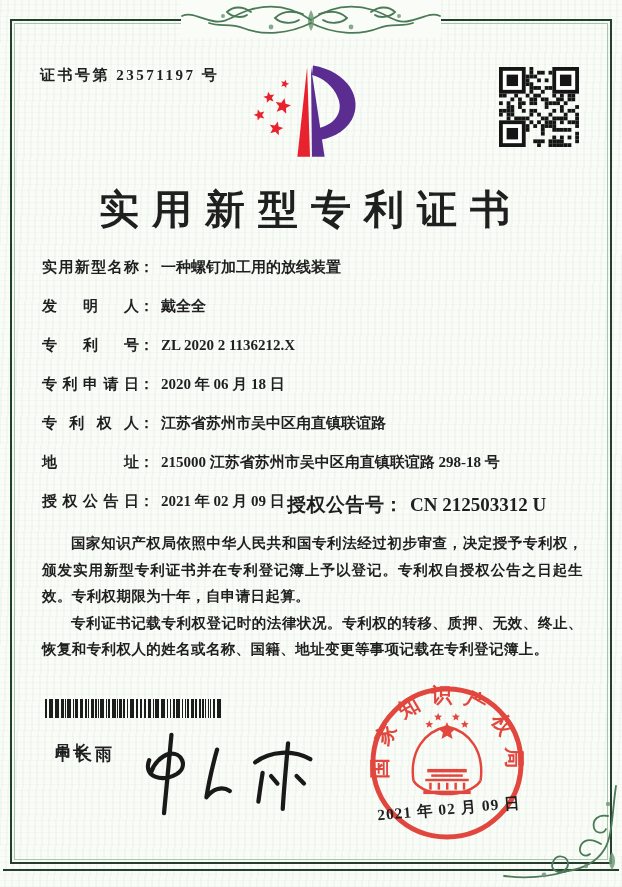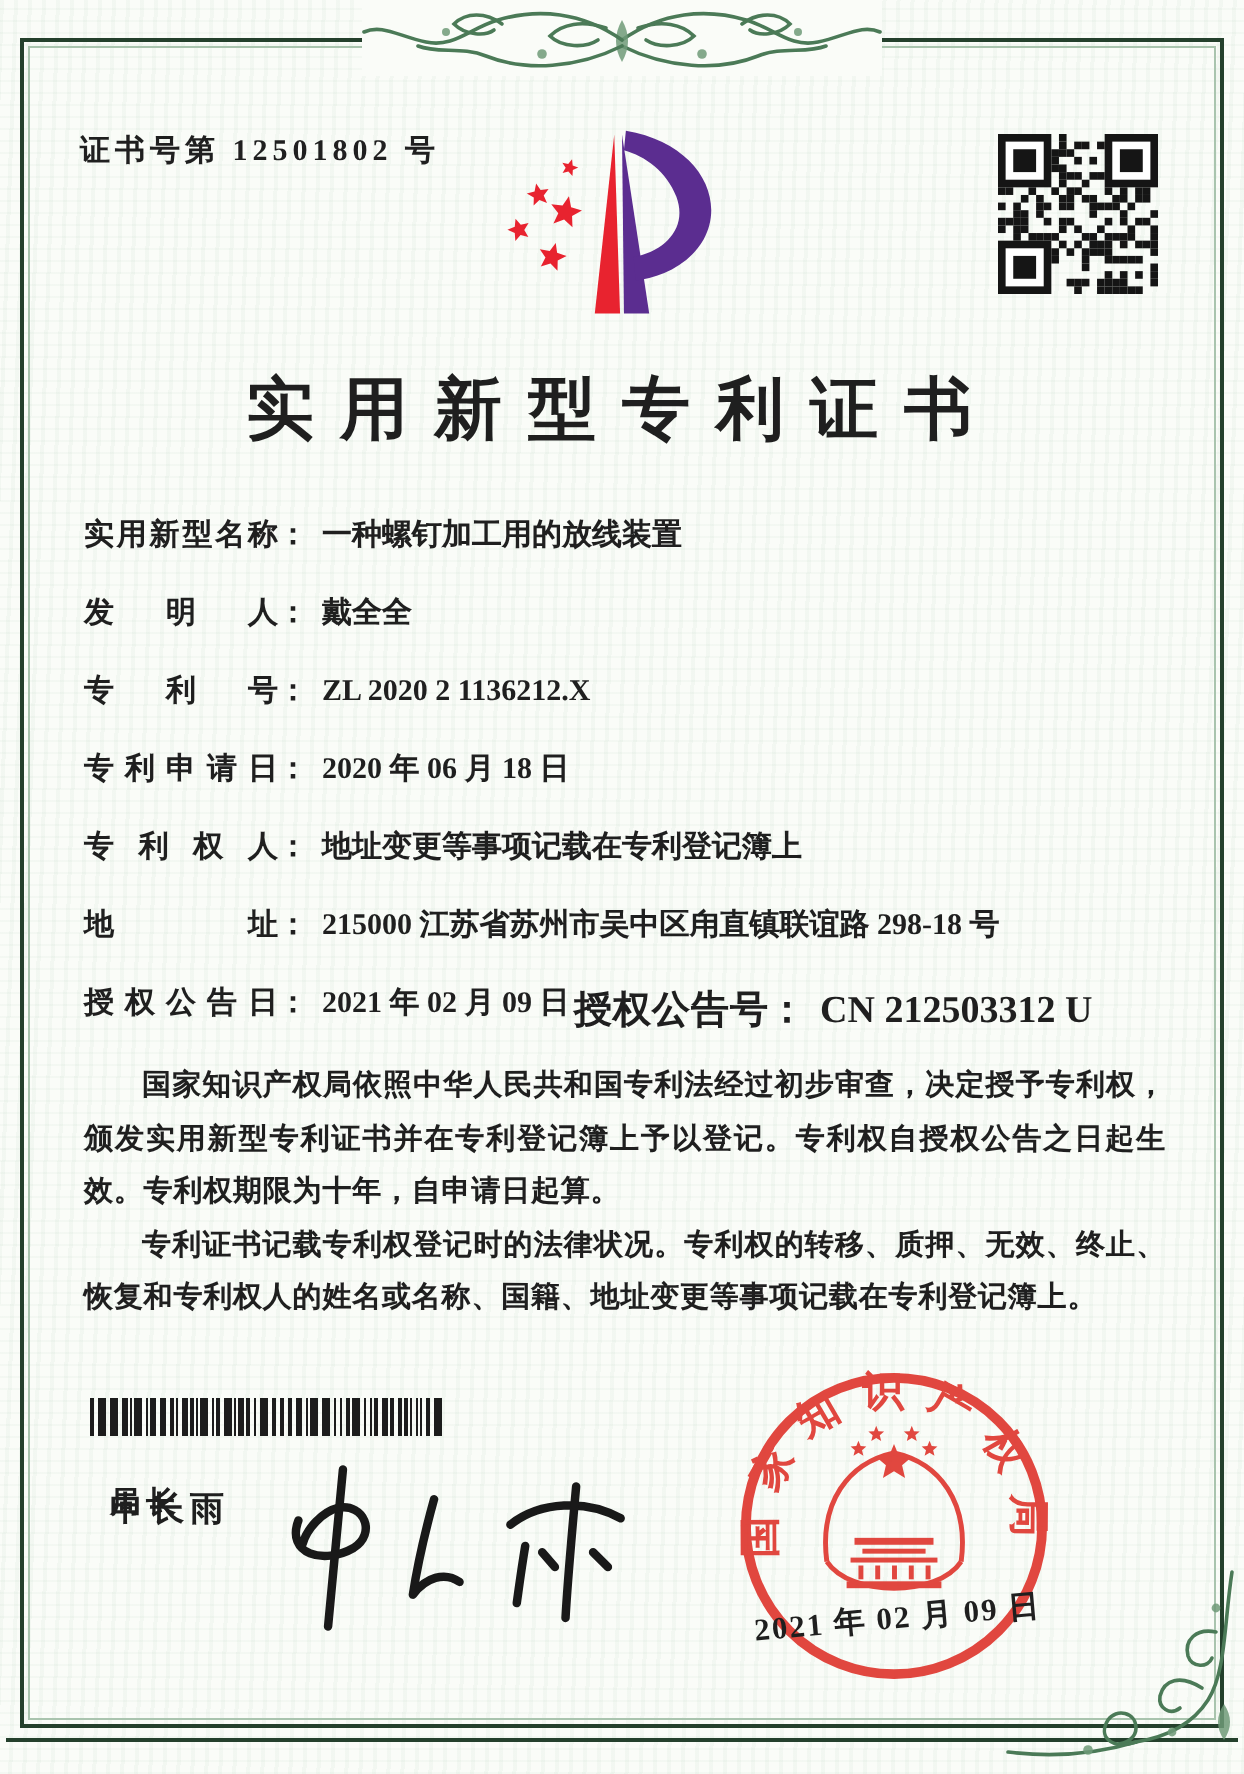--- a/index.html
+++ b/index.html
@@ -25,21 +25,21 @@
   }
   .flourish-top{ position:absolute; left:181px; top:0; width:260px; height:38px; z-index:2; }
   .flourish-corner{ position:absolute; left:500px; top:782px; width:120px; height:103px; z-index:2; }
   .content{ position:absolute; inset:0; z-index:3; }
 
   .cert-no{ position:absolute; left:40px; top:66px; font-size:15px; font-weight:600; letter-spacing:2.5px; }
   .logo{ position:absolute; left:243px; top:58px; width:136px; height:110px; }
   .qr{ position:absolute; left:499px; top:67px; width:80px; height:80px; }
   .title{
     position:absolute; left:0; right:13px; top:182px; text-align:center;
-    font-size:34px; font-weight:700; letter-spacing:13px; text-indent:13px;
+    font-size:40px; font-weight:700; letter-spacing:13px; text-indent:13px;
   }
   .row{ position:absolute; left:42px; font-size:15px; font-weight:600; white-space:nowrap; }
   .lbl-inner{ display:inline-block; width:97px; text-align:justify; text-align-last:justify; }
   .val{ margin-left:7px; }
   .row-r{ position:absolute; left:287px; font-size:19px; font-weight:600; white-space:nowrap; }
 
   .paras{
     position:absolute; left:42px; top:530px; width:541px;
     font-size:14.5px; font-weight:700; line-height:26.5px;
     letter-spacing:0.4px; text-align:justify;
@@ -98,21 +98,21 @@
   <path class="orn" d="M101,62 C90,55 82,58 80,66 C79,72 85,76 90,72"></path>
   <path class="orn" d="M108,34 C98,32 92,38 94,46 C96,52 104,52 106,47"></path>
   <circle class="orn-f" cx="44" cy="93" r="2.4"></circle>
   <circle class="orn-f" cx="86" cy="84" r="2.2"></circle>
   <circle class="orn-f" cx="108" cy="22" r="2.2"></circle>
   <path class="orn-f" d="M112,70 C108,76 108,82 112,88 C116,82 116,76 112,70 Z"></path>
 </svg>
 
 <div class="content">
 
-  <div class="cert-no">证书号第 12501802 号</div>
+  <div class="cert-no">证书号第 23571197 号</div>
 
   <svg class="logo" viewBox="0 0 140 110">
     <g id="logo-stars" fill="#e8232f">
         <polygon points="44.3,20.7 44.6,23.8 47.5,24.9 44.7,26.2 44.5,29.3 42.4,26.9 39.4,27.7 41.0,25.0 39.3,22.4 42.3,23.1 "></polygon>
         <polygon points="25.8,33.1 28.1,36.5 32.2,36.0 29.7,39.3 31.4,43.1 27.5,41.6 24.5,44.5 24.6,40.3 21.0,38.3 25.0,37.2 "></polygon>
         <polygon points="42.7,39.7 43.8,45.4 49.4,47.0 44.3,49.9 44.5,55.7 40.2,51.7 34.7,53.7 37.2,48.4 33.6,43.8 39.4,44.5 "></polygon>
         <polygon points="15.2,51.3 17.9,54.4 21.9,53.5 19.7,57.0 21.8,60.6 17.8,59.6 15.1,62.7 14.8,58.6 11.0,56.9 14.8,55.4 "></polygon>
         <polygon points="35.9,63.7 36.6,68.8 41.5,70.5 36.9,72.8 36.8,78.0 33.2,74.3 28.2,75.8 30.6,71.2 27.7,67.0 32.8,67.9 "></polygon>
       </g>
     <polygon points="66,8 56,100 69,100" fill="#e8232f"></polygon>
@@ -280,21 +280,21 @@
   <div class="row" style="top:258px">
     <span class="lbl-inner">实用新型名称</span><span>：</span><span class="val">一种螺钉加工用的放线装置</span>
   </div>
   <div class="row" style="top:336px">
     <span class="lbl-inner">专利号</span><span>：</span><span class="val">ZL 2020 2 1136212.X</span>
   </div>
   <div class="row" style="top:375px">
     <span class="lbl-inner">专利申请日</span><span>：</span><span class="val">2020 年 06 月 18 日</span>
   </div>
   <div class="row" style="top:414px">
-    <span class="lbl-inner">专利权人</span><span>：</span><span class="val">地址变更等事项记载在专利登记簿上</span>
+    <span class="lbl-inner">专利权人</span><span>：</span><span class="val">江苏省苏州市吴中区甪直镇联谊路</span>
   </div>
   <div class="row" style="top:453px">
     <span class="lbl-inner">地址</span><span>：</span><span class="val">215000 江苏省苏州市吴中区甪直镇联谊路 298-18 号</span>
   </div>
   <div class="row" style="top:492px">
     <span class="lbl-inner">授权公告日</span><span>：</span><span class="val">2021 年 02 月 09 日</span>
   </div>
   <div class="row-r" style="top:492px">
     <span class="lbl-inner">授权公告号</span><span>：</span><span class="val">CN 212503312 U</span>
   </div>

